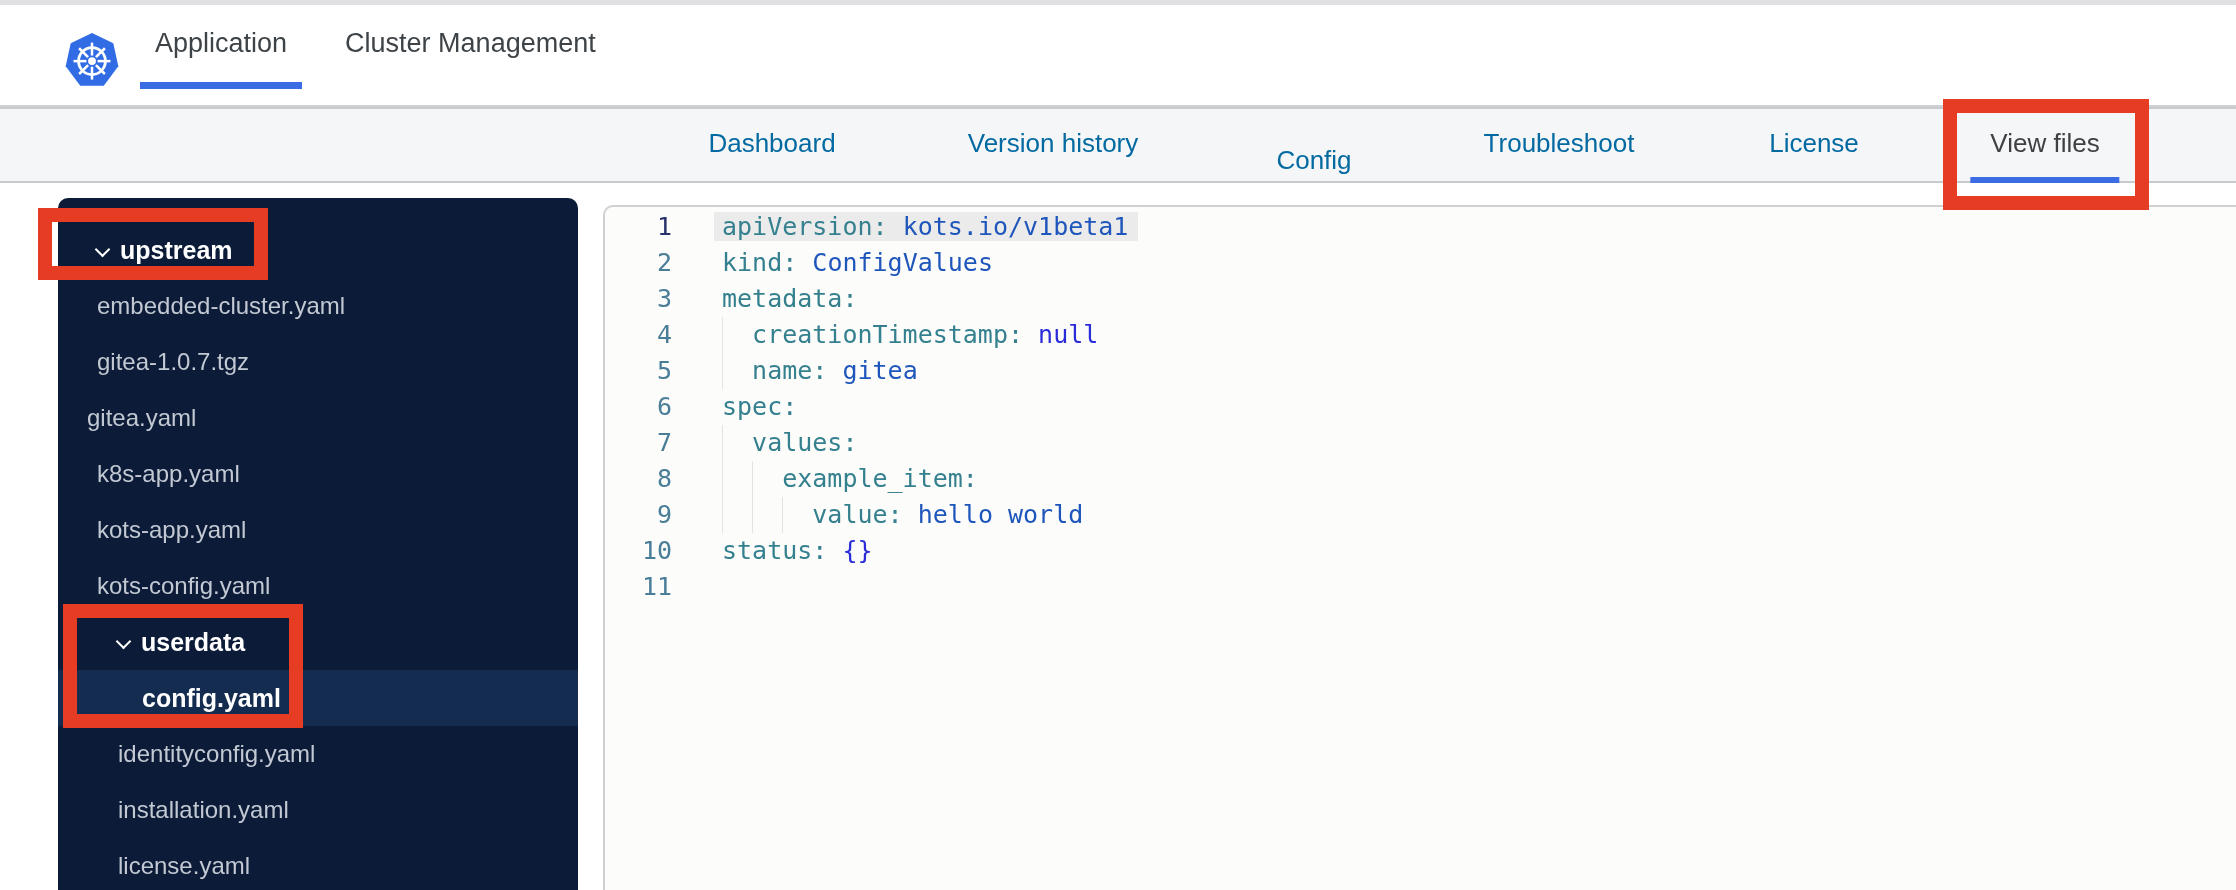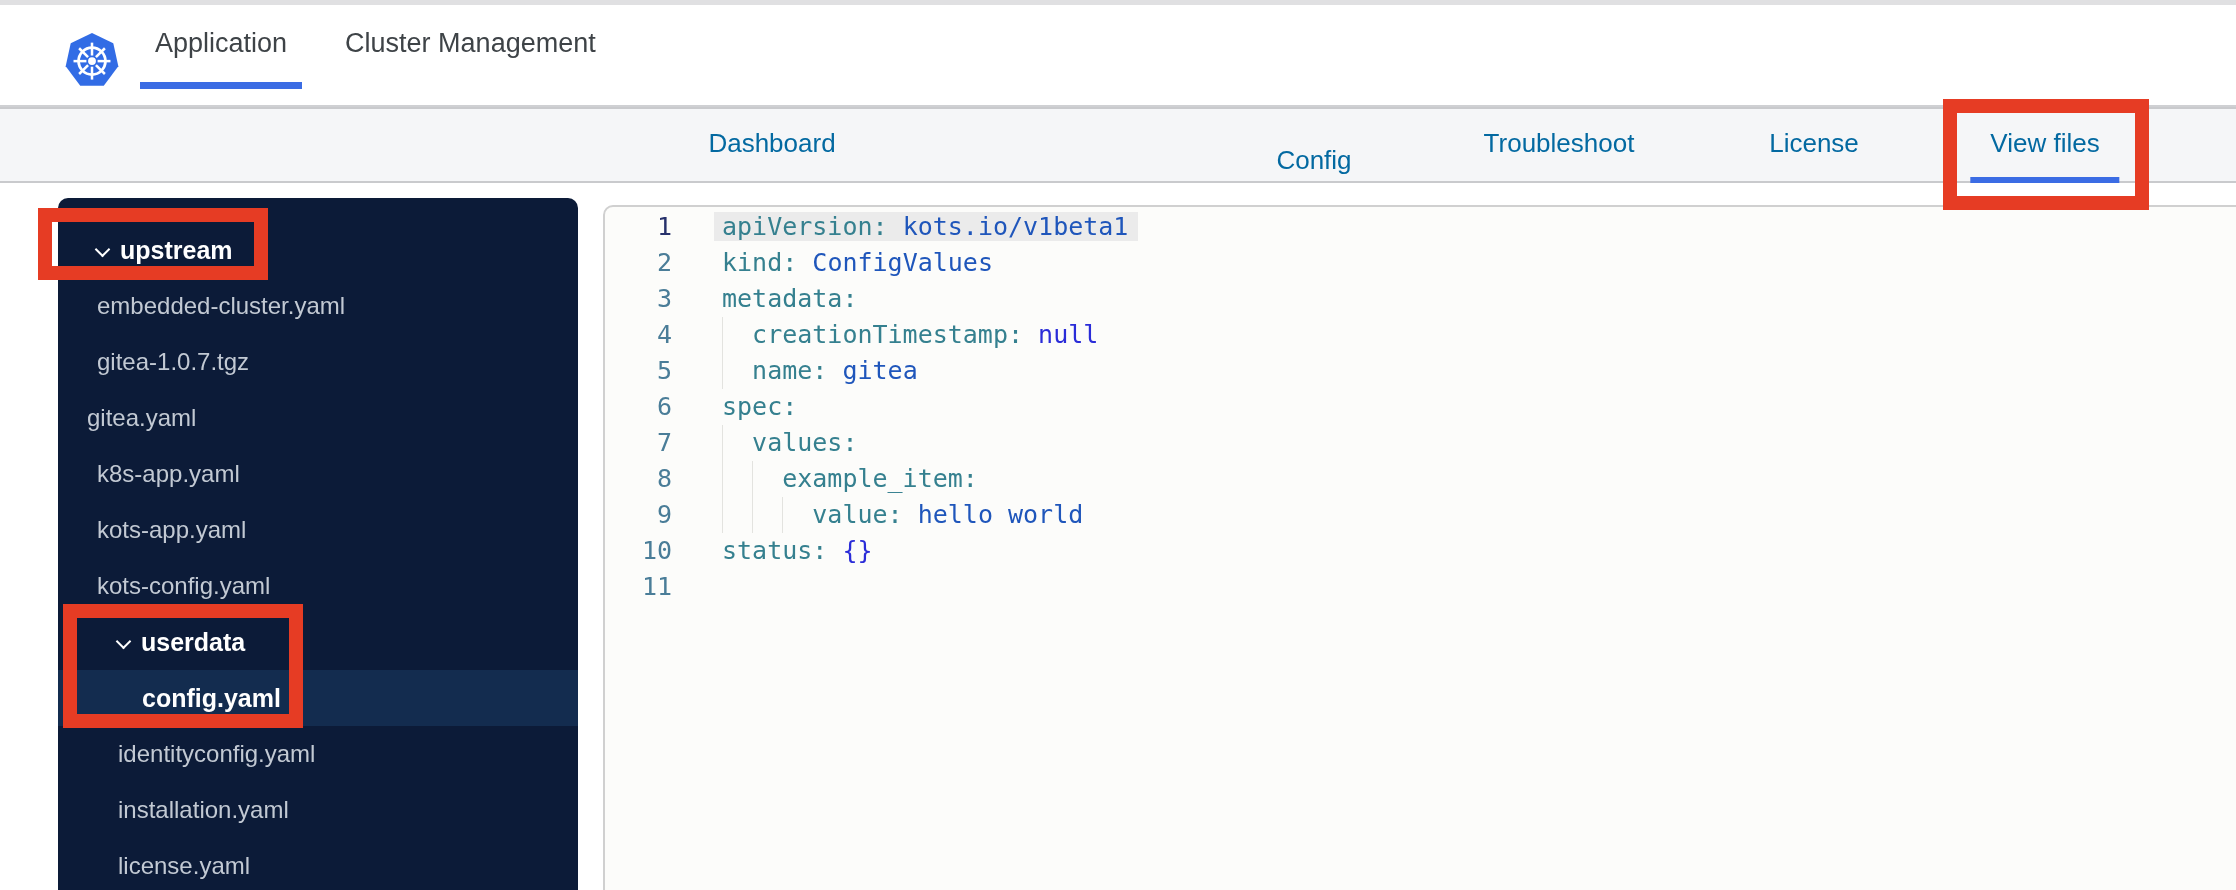--- a/index.html
+++ b/index.html
@@ -25,21 +25,21 @@
   
   .subnav {
     position:absolute; left:0; top:107px; width:2236px; height:76px;
     background:#f5f6f8; border-top:2px solid #c9cacd; border-bottom:2px solid #c9cacd;
   }
   .subnav-item {
     position:absolute; top:0; height:74px; transform:translateX(-50%);
     display:flex; align-items:center; padding:0 20px;
     font-size:26px; color:#0369a1; cursor:pointer; border-bottom:6px solid transparent;
   }
-  .subnav-item.active { color:#0369a1; border-bottom-color:#3b6ce4; }
+  .subnav-item.active { color:#404040; border-bottom-color:#3b6ce4; }
 
   
   .sidebar {
     position:absolute; left:58px; top:198px; width:520px; height:712px;
     background:#0c1b38; border-radius:10px 10px 0 0; padding-top:24px;
   }
   .tree-row {
     height:56px; display:flex; align-items:center; cursor:pointer;
     color:#c2c9d3; font-size:24px; white-space:nowrap;
   }
@@ -107,20 +107,21 @@
     </svg>
   </div>
   <div class="header-tabs" id="header-tabs">
       <div class="header-tab active">Application</div>
       <div class="header-tab">Cluster Management</div>
     </div>
 </div>
 
 <div class="subnav" id="subnav">
     <div class="subnav-item" style="left: 772px;">Dashboard</div>
+    <div class="subnav-item" style="left: 1053px;">Version history</div>
     <div class="subnav-item" style="left: 1314px; margin-top: 17px;">Config</div>
     <div class="subnav-item" style="left: 1559px;">Troubleshoot</div>
     <div class="subnav-item" style="left: 1814px;">License</div>
     <div class="subnav-item active" style="left: 2045px;">View files</div>
   </div>
 
 <div class="sidebar" id="file-tree">
     <div class="tree-row folder" style="padding-left: 14px;">
       <span class="chev"></span>
       <span>upstream</span>

